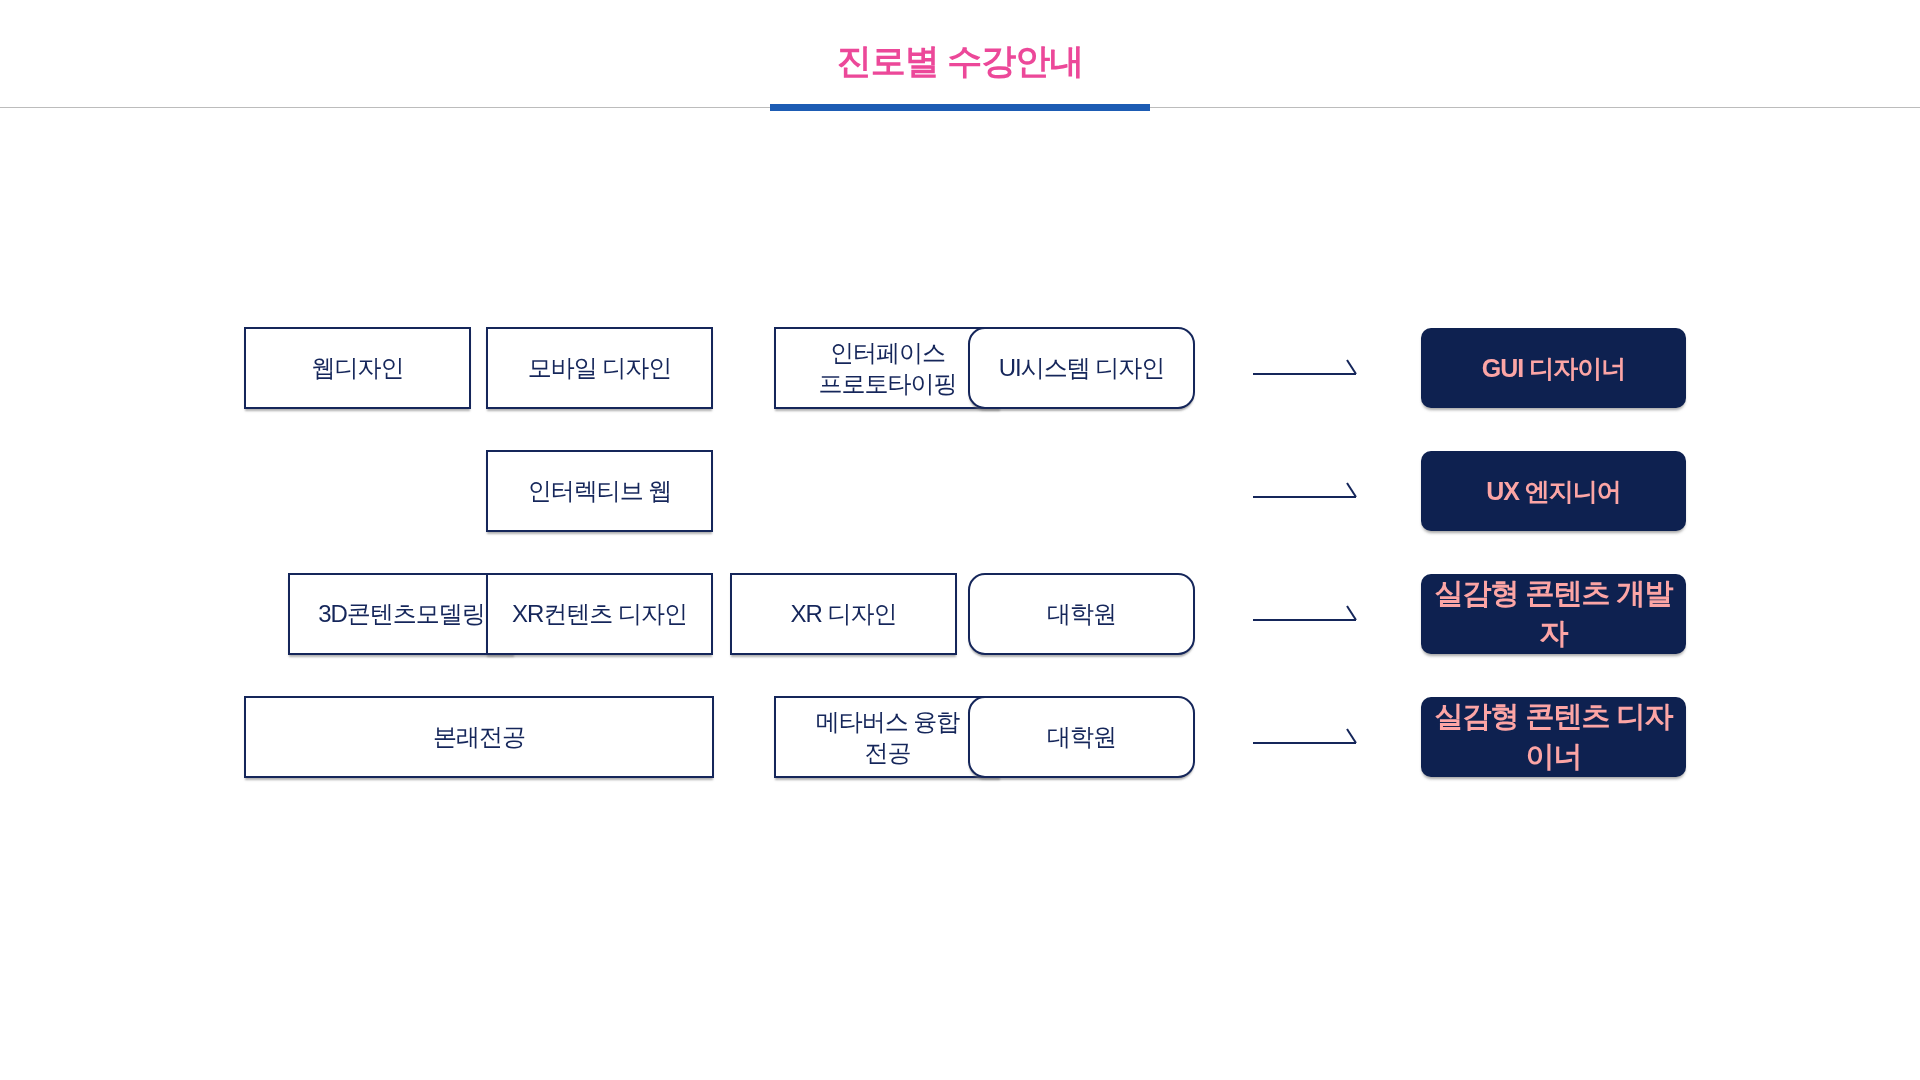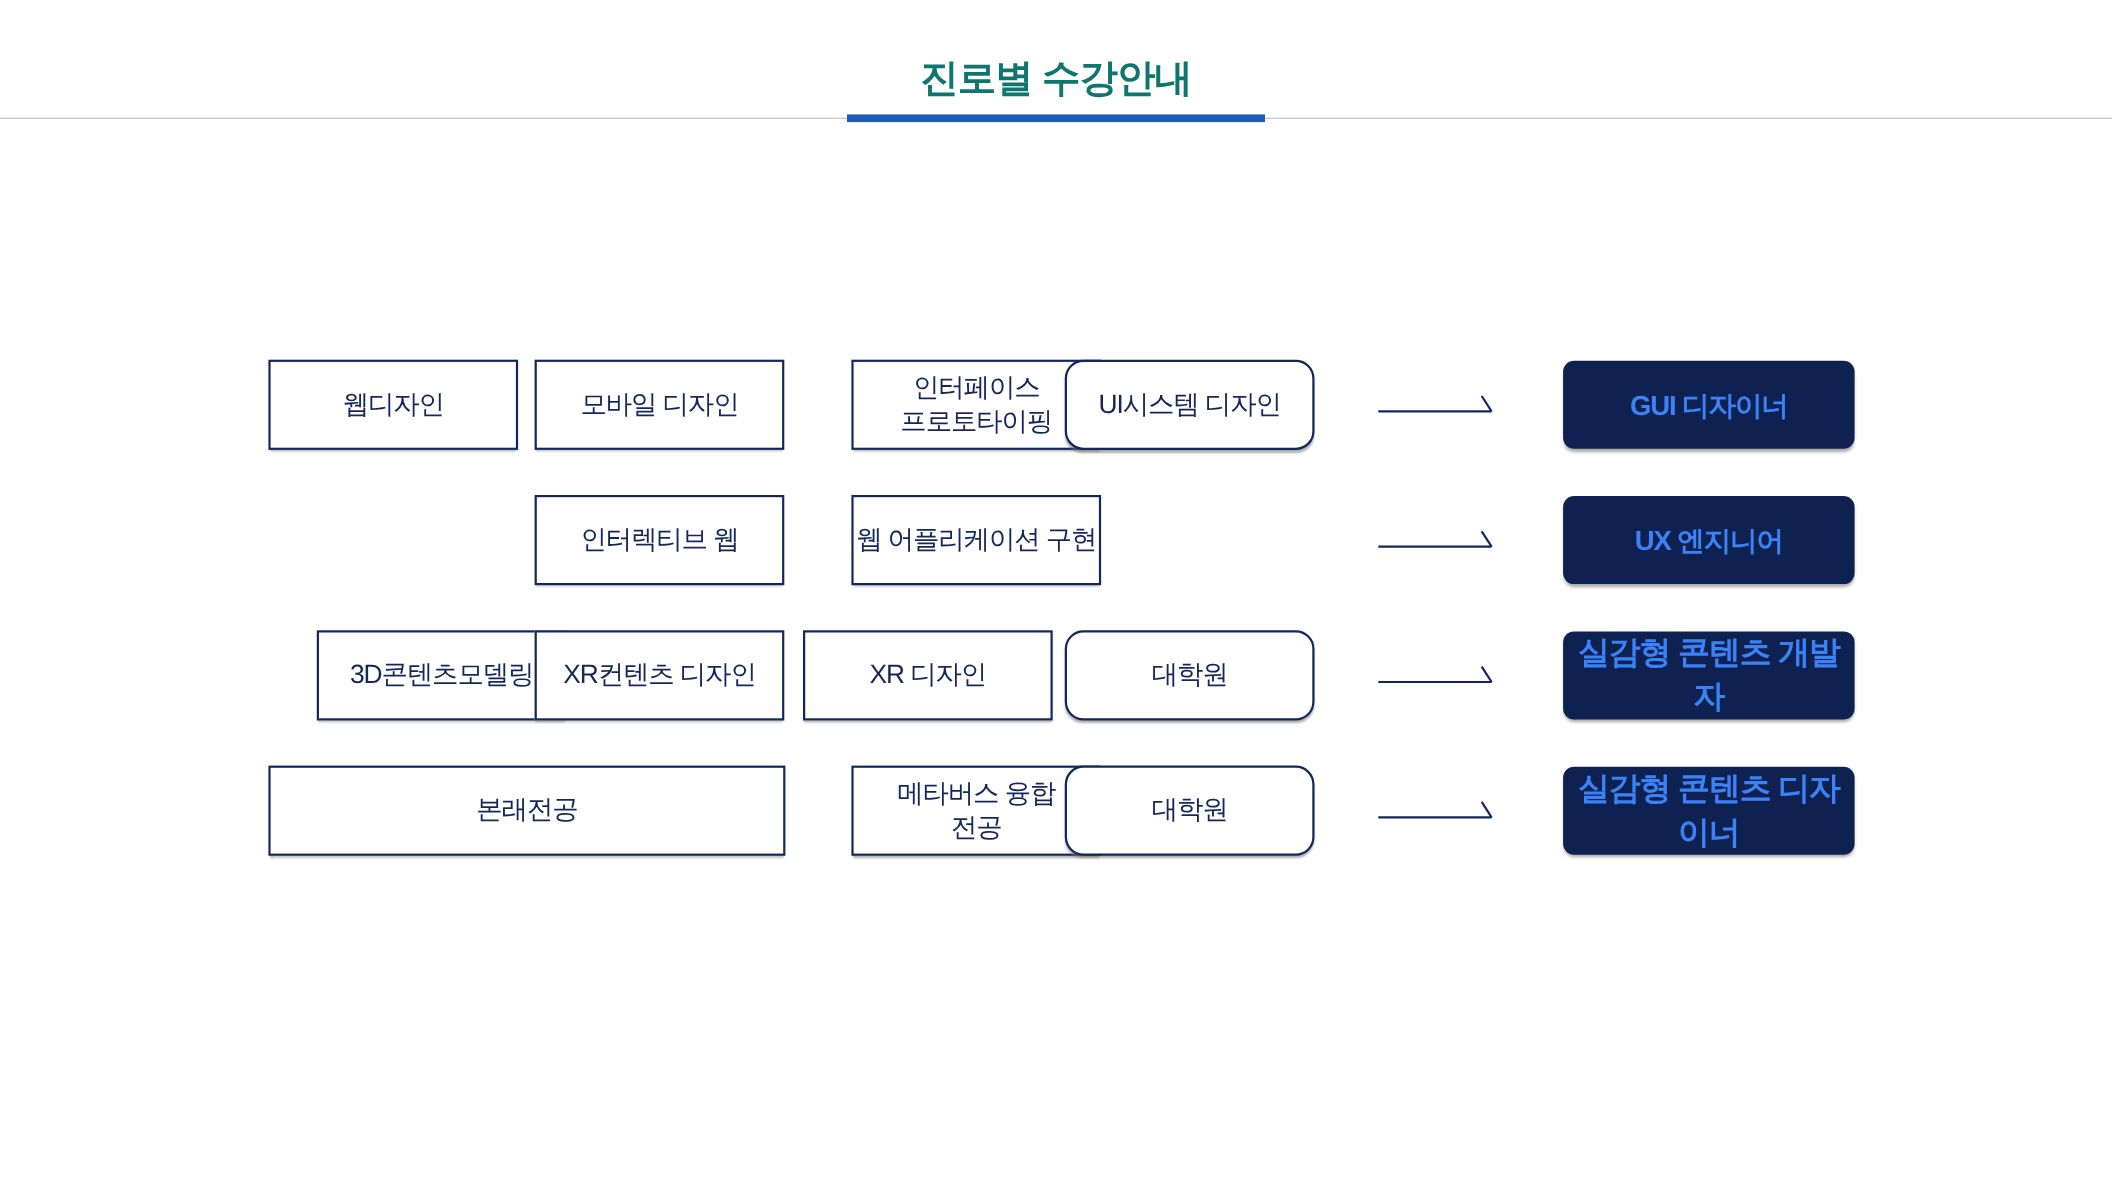--- a/index.html
+++ b/index.html
@@ -11,29 +11,29 @@
   .stage {
     position: relative;
     width: 1920px;
     height: 1080px;
     background: #ffffff;
     overflow: hidden;
   }
   
   .page-title {
     position: absolute;
-    top: 48px;
+    top: 38px;
     left: 0;
     width: 100%;
     margin: 0;
     text-align: center;
     font-size: 35px;
     font-weight: 700;
     letter-spacing: -1px;
-    color: #0f766e;
+    color: #ec4899;
   }
   .header-divider {
     position: absolute;
     top: 107px;
     left: 0;
     width: 100%;
     height: 1px;
     background: #bcbcbc;
   }
   .title-underline {
@@ -101,21 +101,21 @@
     top: 1px;
     width: 265px;
     height: 80px;
     box-sizing: border-box;
     border-radius: 10px;
     background: #0e2150;
     display: flex;
     align-items: center;
     justify-content: center;
     text-align: center;
-    color: #3b82f6;
+    color: #fca5a5;
     font-weight: 700;
     font-size: 25px;
     letter-spacing: -1px;
     box-shadow: 0 3px 3px -1px rgba(110,110,110,0.6);
   }
   .career-box.sm { font-size: 29px; }
 </style>
 </head>
 <body>
 
@@ -133,21 +133,20 @@
     <div class="course-box col3">UI시스템 디자인</div>
     <svg class="arrow" viewBox="0 0 106 82">
       <line x1="1" y1="47" x2="104" y2="47"></line>
       <line x1="95" y1="33" x2="104" y2="47"></line>
     </svg>
     <div class="career-box">GUI 디자이너</div>
   </div>
 
   <div class="row r1">
     <div class="course-box col1">인터렉티브 웹</div>
-    <div class="course-box col2 sm">웹 어플리케이션 구현</div>
     <svg class="arrow" viewBox="0 0 106 82">
       <line x1="1" y1="47" x2="104" y2="47"></line>
       <line x1="95" y1="33" x2="104" y2="47"></line>
     </svg>
     <div class="career-box">UX 엔지니어</div>
   </div>
 
   <div class="row r2">
     <div class="course-box col0 sm">3D콘텐츠모델링</div>
     <div class="course-box col2">XR 디자인</div>

